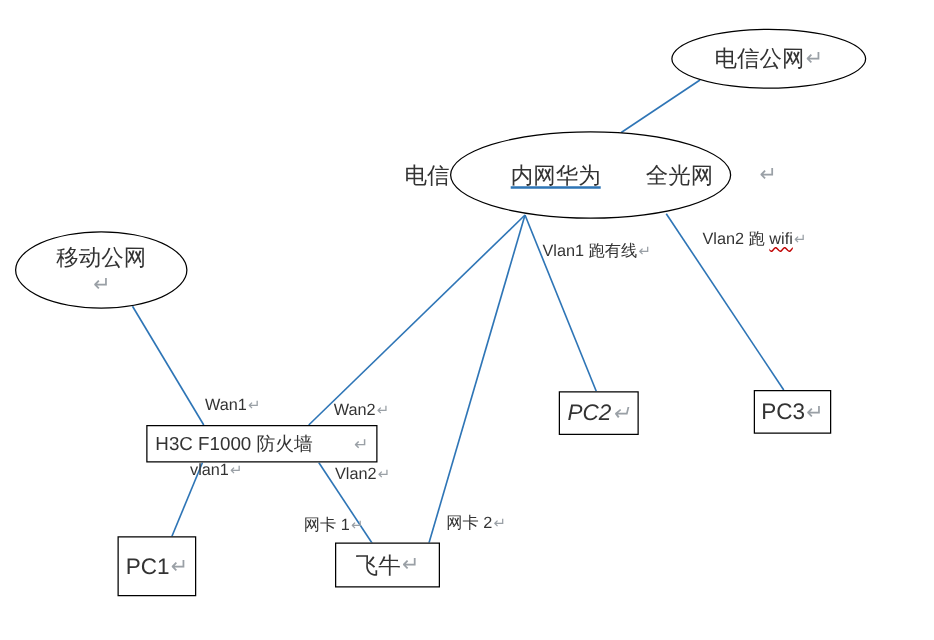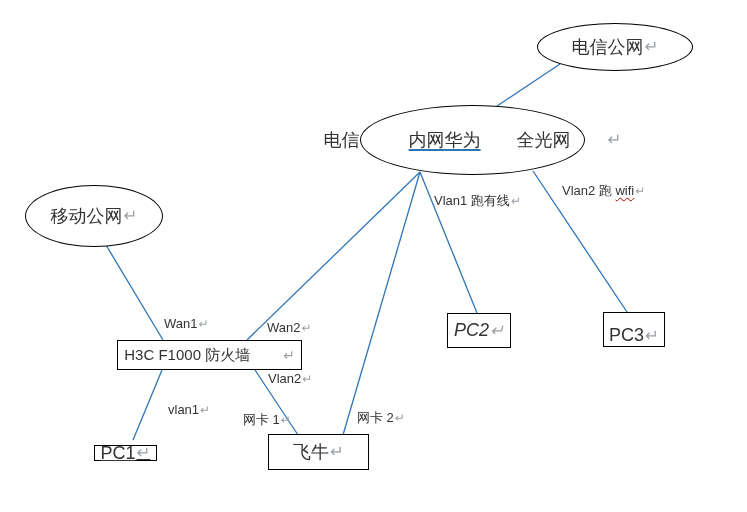--- a/index.html
+++ b/index.html
@@ -58,21 +58,21 @@
     <line class="conn" x1="560" y1="64" x2="497" y2="106"></line>
     <line class="conn" x1="106" y1="245" x2="163" y2="340"></line>
     <line class="conn" x1="420" y1="172" x2="247" y2="340"></line>
     <line class="conn" x1="420" y1="172" x2="477" y2="313"></line>
     <line class="conn" x1="420" y1="172" x2="343" y2="435"></line>
     <line class="conn" x1="533" y1="171" x2="627" y2="312"></line>
     <line class="conn" x1="162" y1="370" x2="133" y2="440"></line>
     <line class="conn" x1="255" y1="370" x2="298" y2="435"></line>
   </svg>
 
-  <div class="node ellipse" style="left:25px;top:185px;width:138px;height:62px;">
+  <div class="node ellipse" style="left:12px;top:185px;width:138px;height:62px;flex-direction:column;">
     <span>移动公网</span>
       <span class="mark">↵</span>
   </div>
 
   <div class="node ellipse" style="left:360px;top:105px;width:225px;height:70px;gap:36px;">
     <span>电信</span>
       <span class="u-grammar">内网华为</span>
       <span>全光网</span>
       <span class="mark">↵</span>
   </div>
@@ -85,44 +85,44 @@
   <div class="node" style="left:117px;top:340px;width:185px;height:30px;font-size:15px;gap:32px;">
     <span>H3C F1000 防火墙</span>
       <span class="mark">↵</span>
   </div>
 
   <div class="node" style="left:447px;top:313px;width:64px;height:35px;font-style:italic;">
     <span>PC2</span>
       <span class="mark">↵</span>
   </div>
 
-  <div class="node" style="left:603px;top:312px;width:62px;height:35px;align-items:flex-end;">
+  <div class="node" style="left:603px;top:312px;width:62px;height:35px;">
     <span>PC3</span>
       <span class="mark">↵</span>
   </div>
 
-  <div class="node" style="left:94px;top:445px;width:63px;height:16px;text-decoration:underline;">
+  <div class="node" style="left:94px;top:429px;width:63px;height:48px;">
     <span>PC1</span>
       <span class="mark">↵</span>
   </div>
 
-  <div class="node" style="left:268px;top:434px;width:101px;height:36px;">
+  <div class="node" style="left:268px;top:434px;width:84px;height:36px;">
     <span>飞牛</span>
       <span class="mark">↵</span>
   </div>
 
   <div class="edge-label" style="left:164px;top:316px;">
     <span>Wan1</span><span class="mark">↵</span>
   </div>
 
   <div class="edge-label" style="left:267px;top:320px;text-align:right;">
     <span>Wan2</span><span class="mark">↵</span>
   </div>
 
-  <div class="edge-label" style="left:152px;top:402px;margin-left:16px;">
+  <div class="edge-label" style="left:152px;top:368px;">
     <span>vlan1</span><span class="mark">↵</span>
   </div>
 
   <div class="edge-label" style="left:268px;top:371px;">
     <span>Vlan2</span><span class="mark">↵</span>
   </div>
 
   <div class="edge-label" style="left:434px;top:192px;">
     <span>Vlan1 跑有线</span><span class="mark">↵</span>
   </div>

